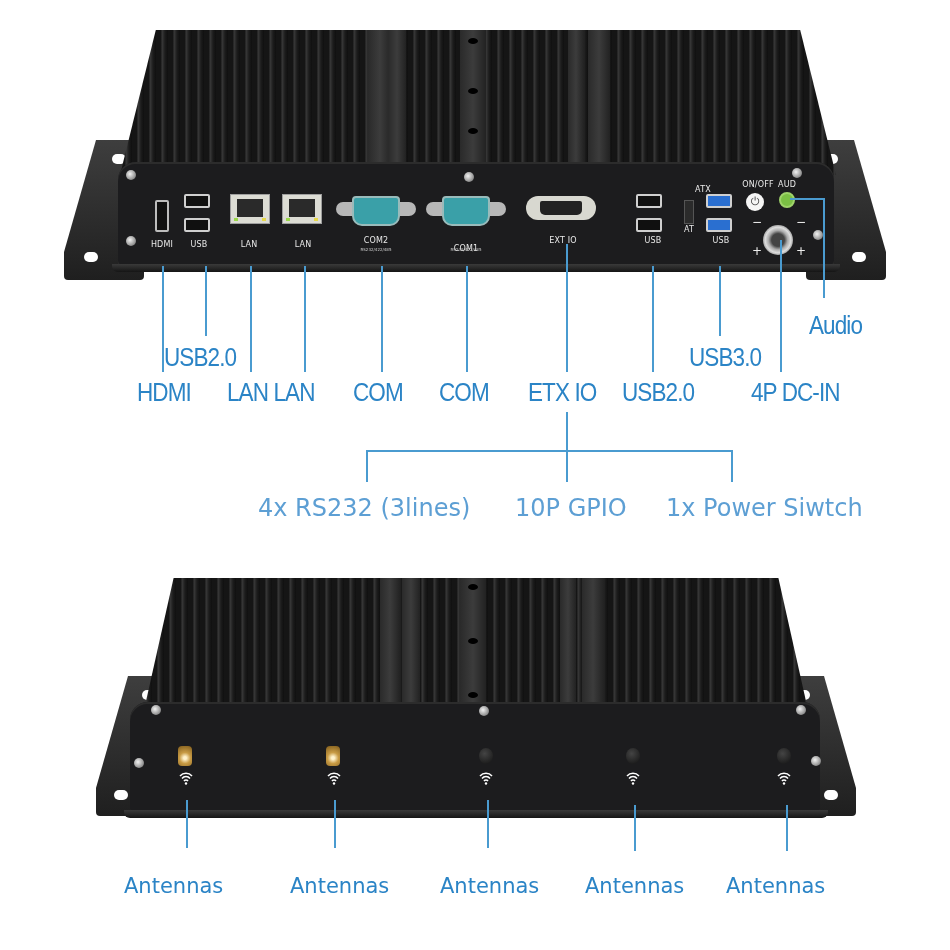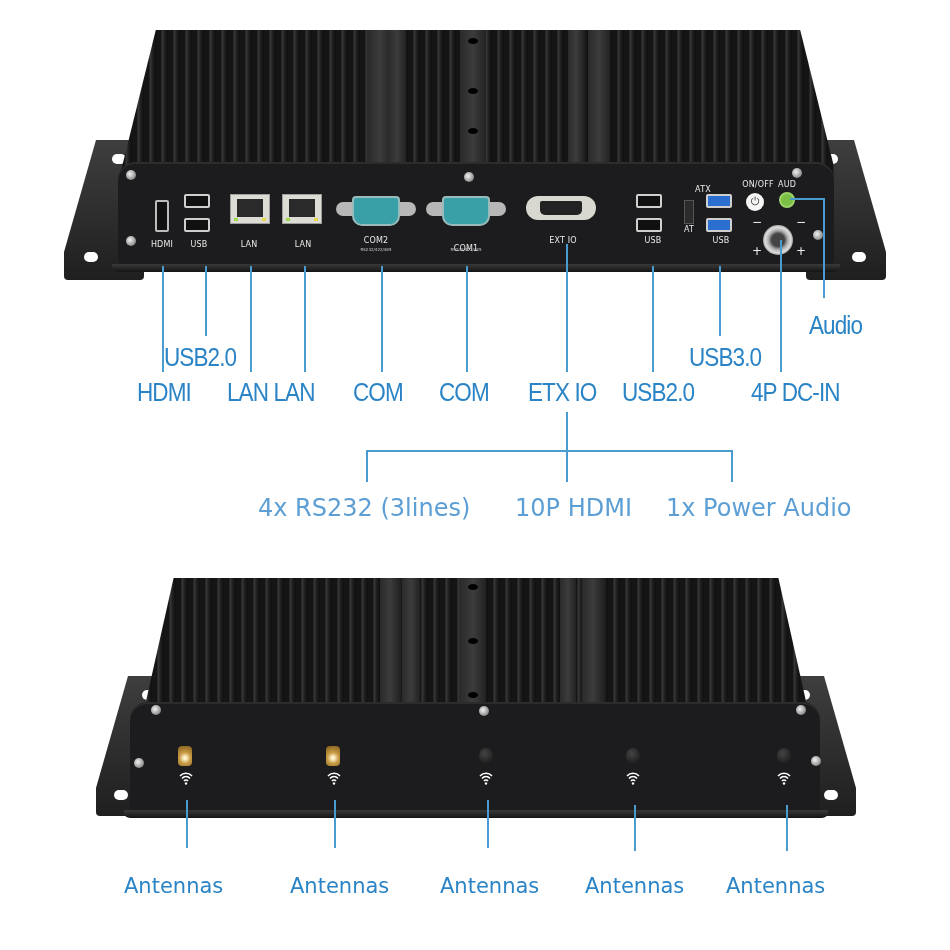--- a/index.html
+++ b/index.html
@@ -181,22 +181,22 @@
   <div class="callout callout-narrow" style="left:751px;top:378px;">4P DC-IN</div>
   <div class="callout callout-narrow" style="left:809px;top:311px;">Audio</div>
 
   <div class="vline" style="left:566px;top:412px;height:30px;"></div>
   <div class="hline" style="left:366px;top:450px;width:366px;"></div>
   <div class="vline" style="left:366px;top:450px;height:32px;"></div>
   <div class="vline" style="left:566px;top:442px;height:40px;"></div>
   <div class="vline" style="left:731px;top:450px;height:32px;"></div>
 
   <div class="callout callout-wide" style="left:258px;top:494px;">4x RS232 (3lines)</div>
-  <div class="callout callout-wide" style="left:515px;top:494px;">10P HDMI</div>
-  <div class="callout callout-wide" style="left:666px;top:494px;">1x Power Audio</div>
+  <div class="callout callout-wide" style="left:515px;top:494px;">10P GPIO</div>
+  <div class="callout callout-wide" style="left:666px;top:494px;">1x Power Siwtch</div>
 </div>
 
 <div class="device" style="left:0;top:560px;width:950px;height:260px;">
   <div class="bracket bracket-left" style="left:96px;top:116px;width:80px;height:140px;">
     <div class="slot" style="left:46px;top:14px;"></div>
     <div class="slot" style="left:18px;top:114px;"></div>
   </div>
   <div class="bracket bracket-right" style="left:776px;top:116px;width:80px;height:140px;">
     <div class="slot" style="left:20px;top:14px;"></div>
     <div class="slot" style="left:48px;top:114px;"></div>

